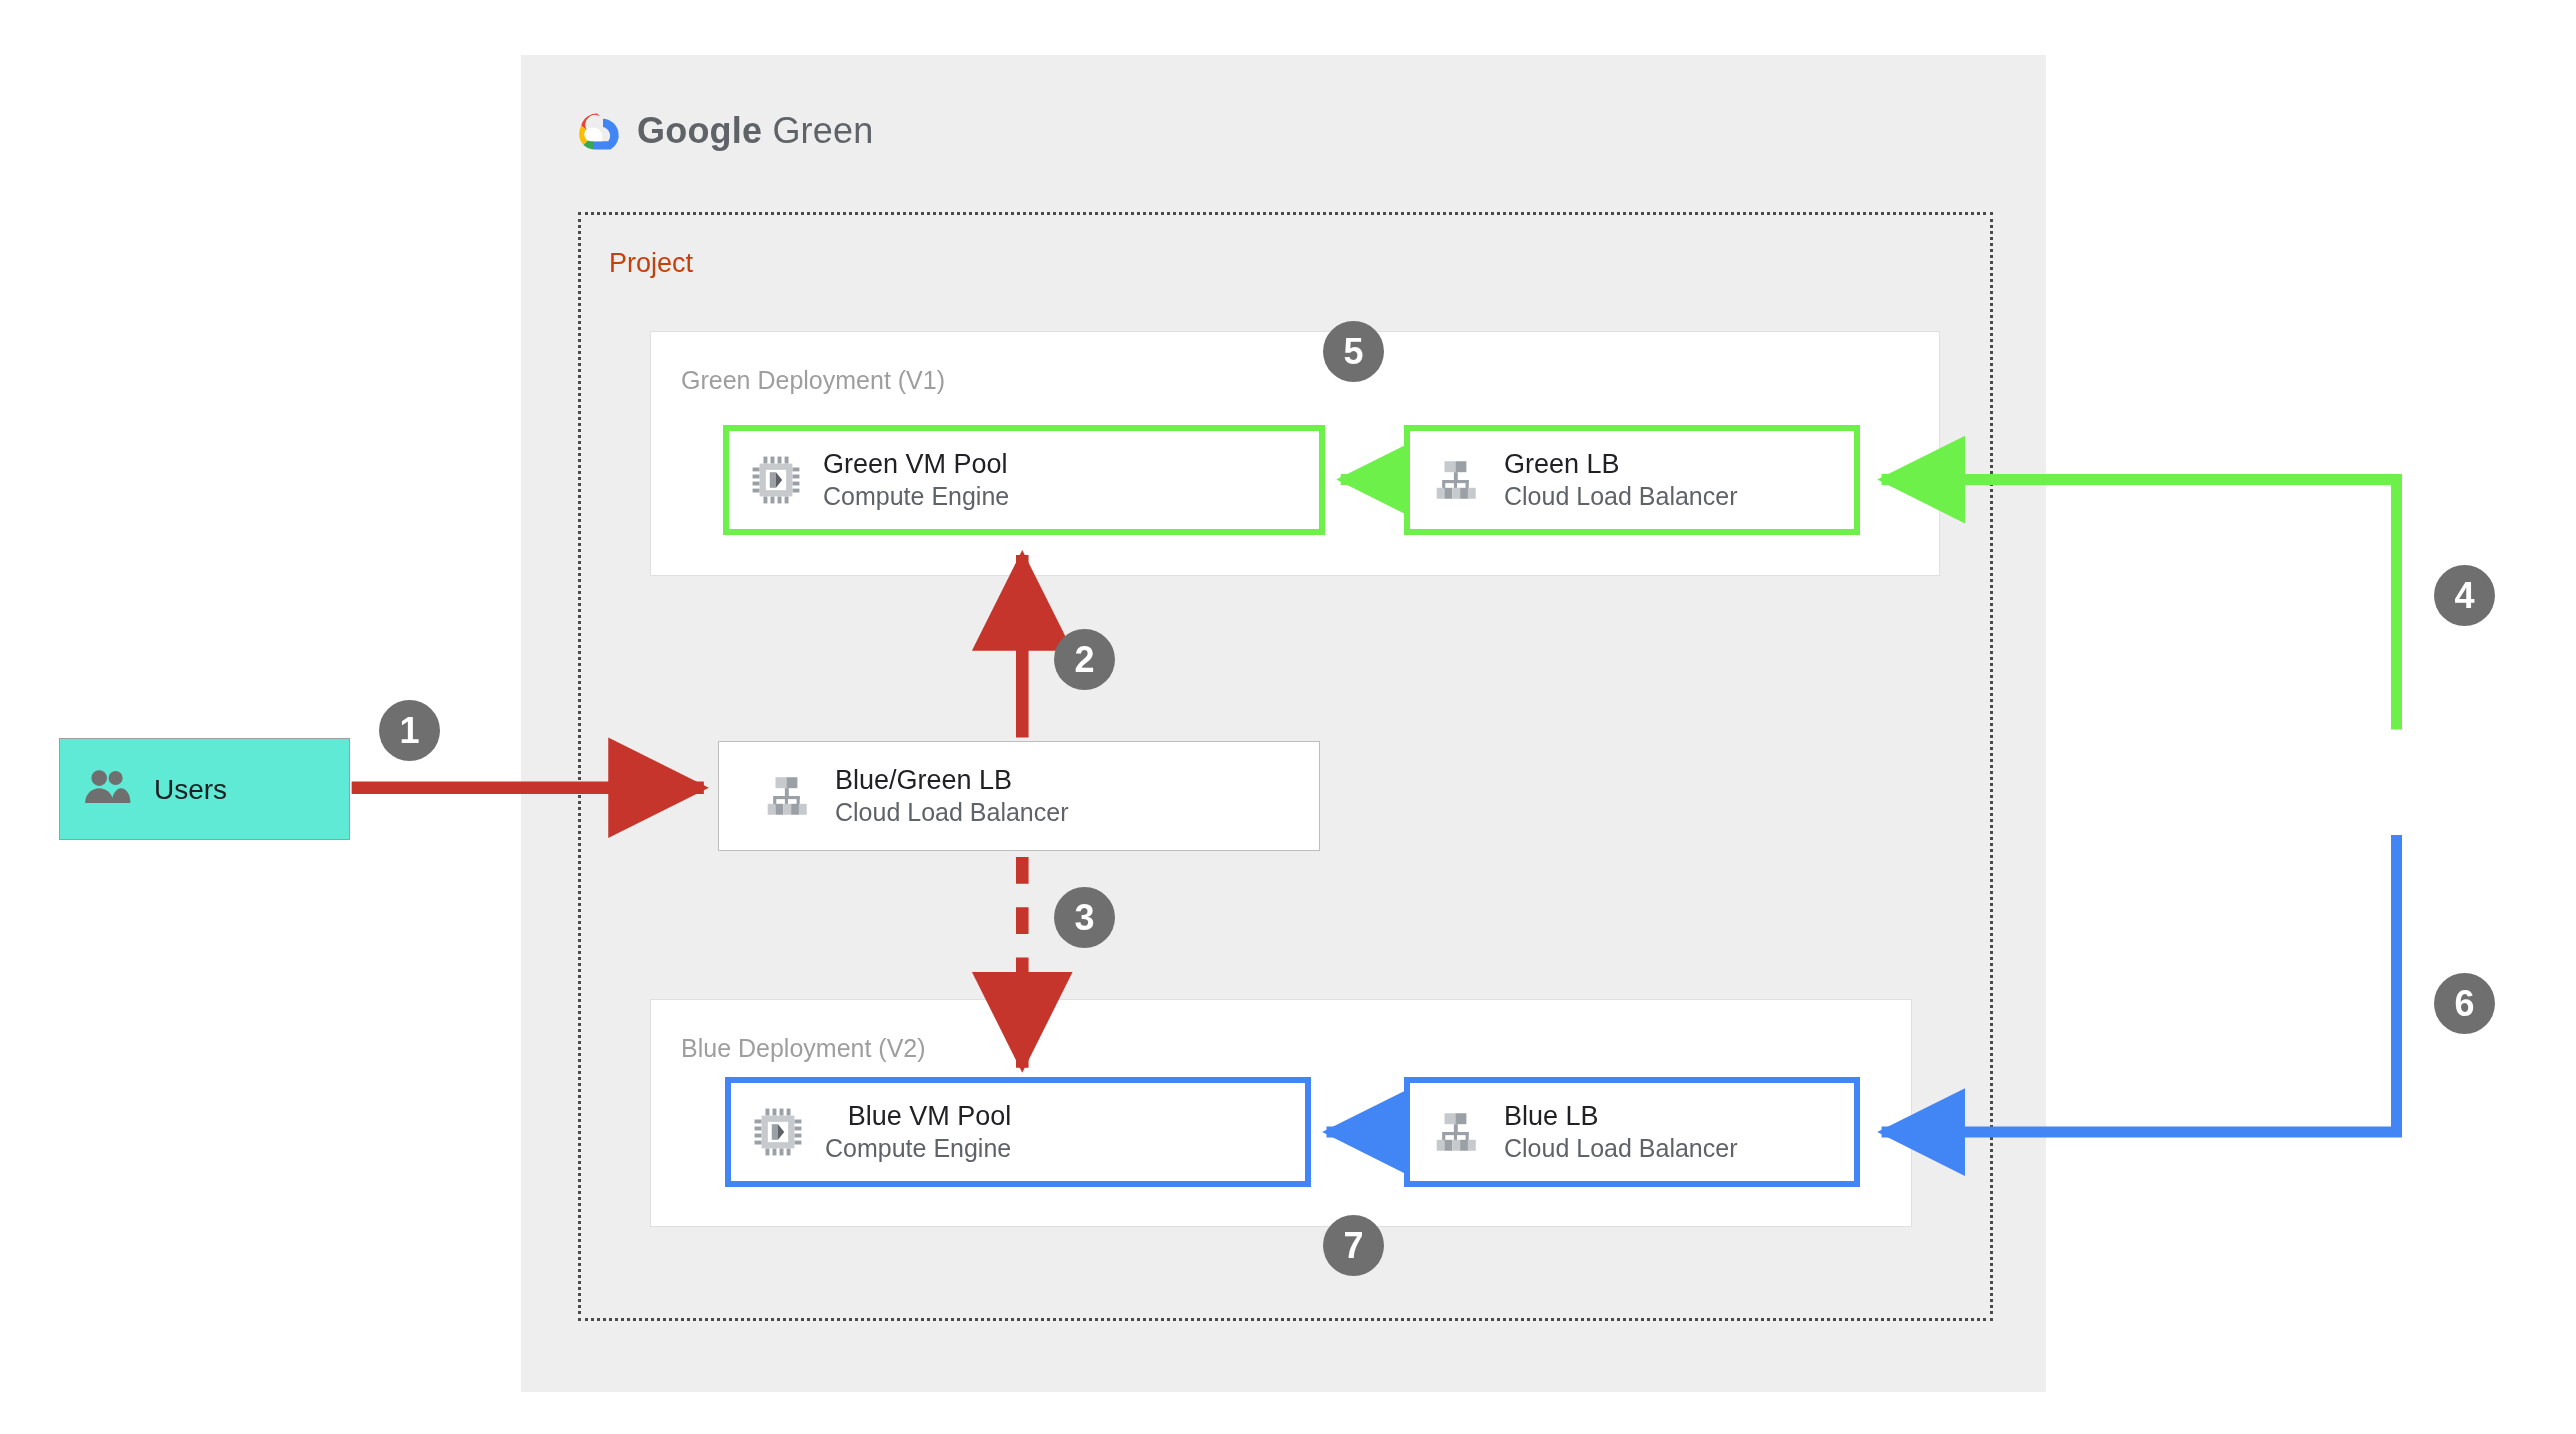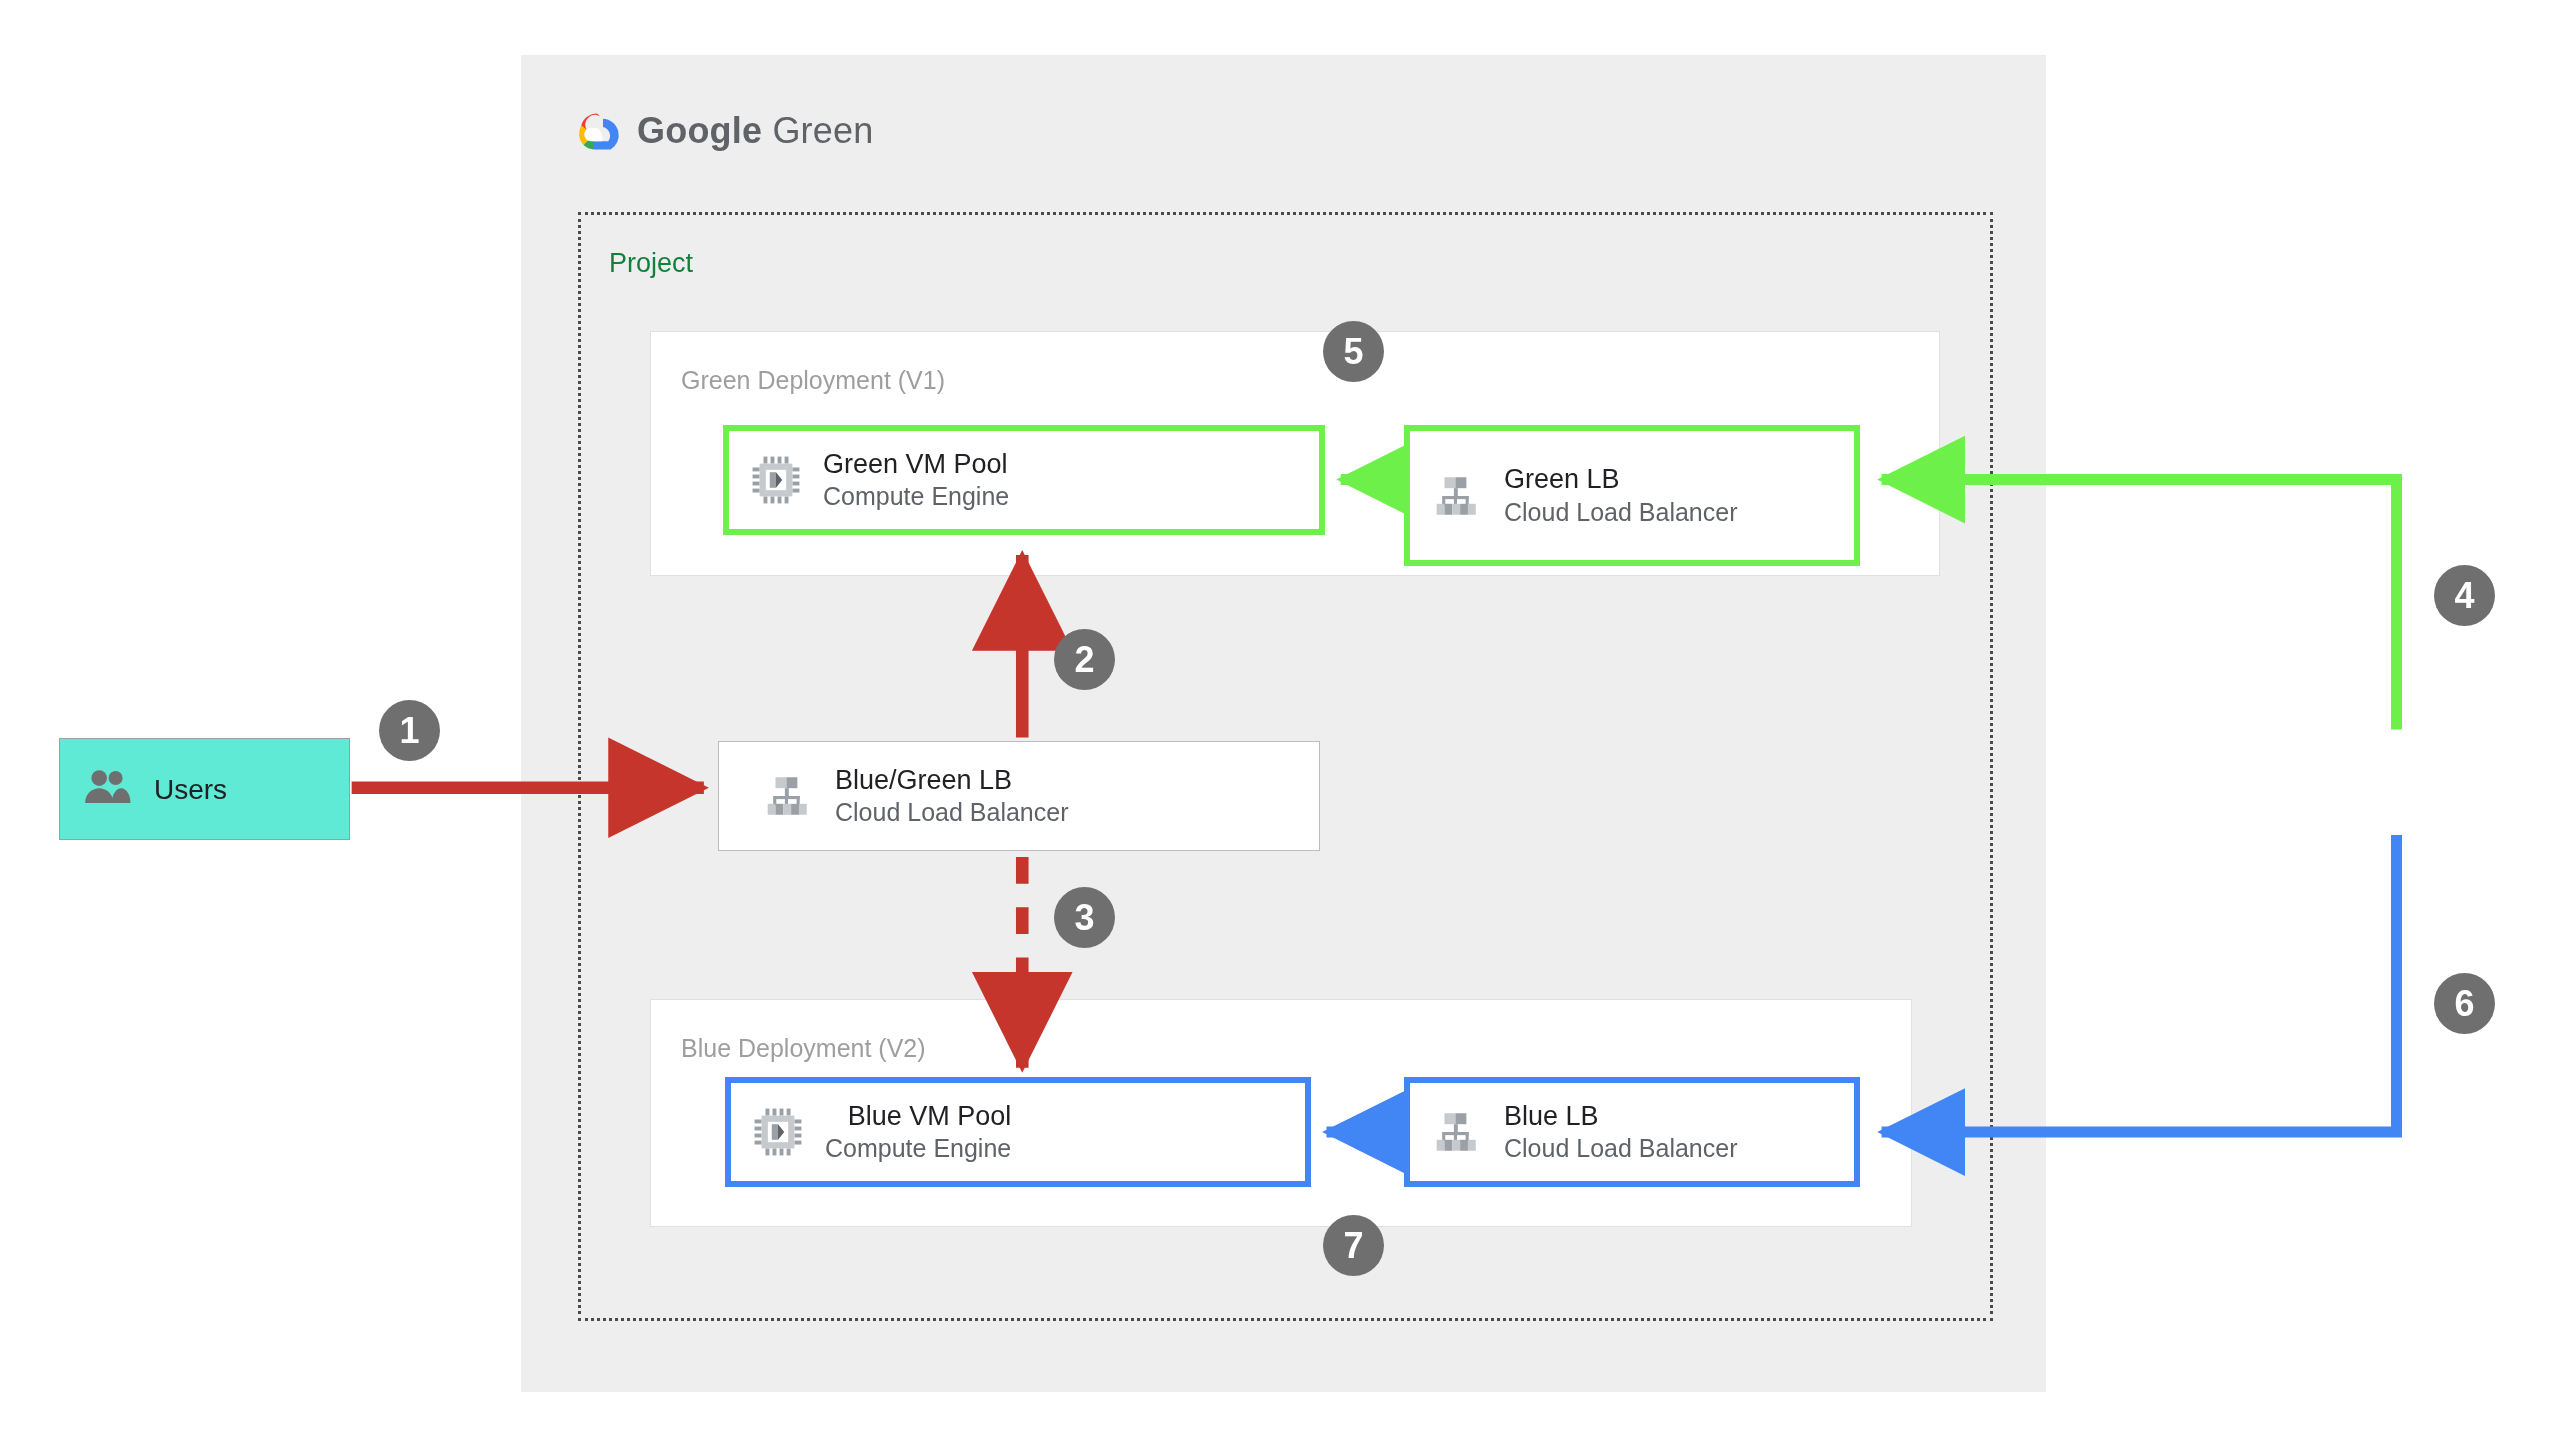--- a/index.html
+++ b/index.html
@@ -54,21 +54,21 @@
     width: 1415px;
     height: 1109px;
     border: 3.1px dotted #4a4a4a;
     box-sizing: border-box;
   }
   .project-label {
     position: absolute;
     left: 609px;
     top: 248px;
     font-size: 27px;
-    color: #15803d;
+    color: #c2410c;
   }
 
   
   .deploy-box {
     position: absolute;
     background: #ffffff;
     border: 1.6px solid #e0e0e0;
     box-sizing: border-box;
   }
   .deploy-green { left: 650px; top: 331px; width: 1290px; height: 245px; }
@@ -115,21 +115,21 @@
   .node-sub {
     font-size: 25px;
     color: #5f6368;
     line-height: 1.25;
     white-space: nowrap;
   }
   .node-actor .node-title { font-size: 28px; }
 
   
   .n-green-vm  { left: 723px;  top: 425px;  width: 602px; height: 110px; }
-  .n-green-lb  { left: 1404px; top: 425px;  width: 456px; height: 141px; }
+  .n-green-lb  { left: 1404px; top: 425px;  width: 456px; height: 110px; }
   .n-bg-lb     { left: 718px;  top: 741px;  width: 602px; height: 110px; padding-left: 44px; }
   .n-blue-vm   { left: 725px;  top: 1077px; width: 586px; height: 110px; text-align: right; }
   .n-blue-lb   { left: 1404px; top: 1077px; width: 456px; height: 110px; }
   .n-users     { left: 59px;   top: 738px;  width: 291px; height: 102px; }
   .n-qadev     { left: 2255px; top: 731px;  width: 283px; height: 102px; }
 
   
   .badge {
     position: absolute;
     width: 61px;

